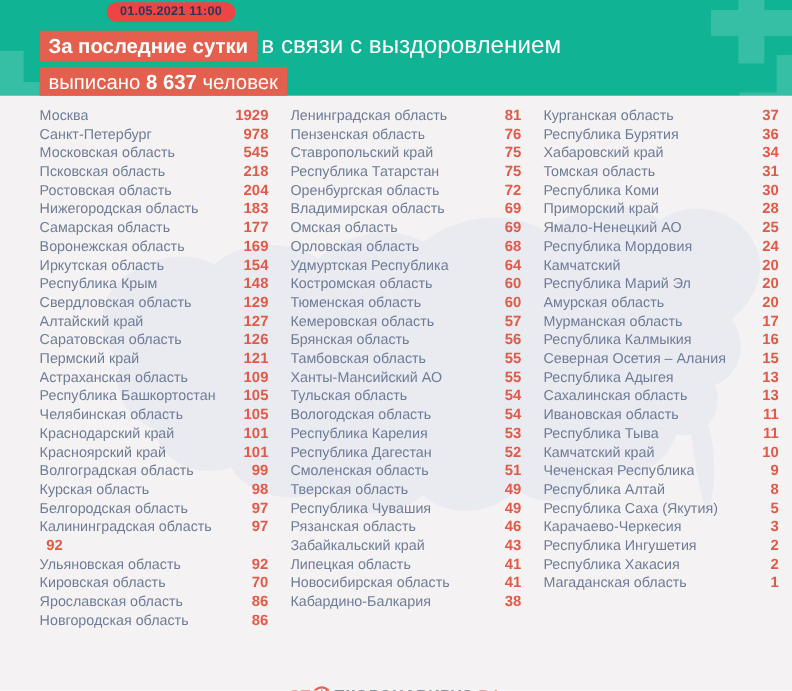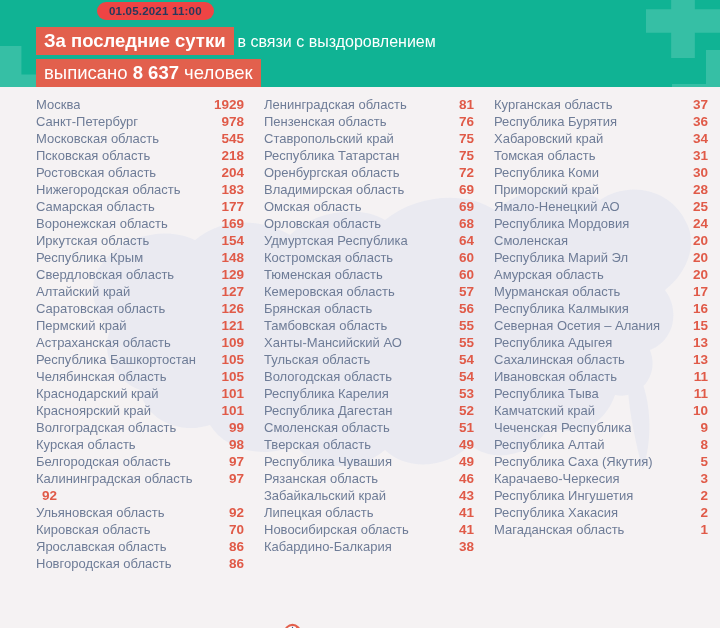--- a/index.html
+++ b/index.html
@@ -27,21 +27,21 @@
     letter-spacing:0.2px;
     margin-left:40px;
   }
   .headline{position:absolute;left:36px;top:26px;line-height:29px;}
   .hl{
     background:#e2604d;color:#ffffff;
     padding:3px 8px 4px 8px;
     -webkit-box-decoration-break:clone;box-decoration-break:clone;margin-top:48px;
   }
   .headline .row1 .hl{font-weight:bold;font-size:18.5px;}
-  .headline .plain{color:#ffffff;font-size:16px;font-weight:normal;margin-left:4px;}
+  .headline .plain{color:#ffffff;font-size:22px;font-weight:normal;margin-left:4px;}
   .headline .row2{margin-top:2px;}
   .headline .row2 .hl{font-weight:normal;font-size:18.5px;}
   .headline .row2 .hl b{font-weight:bold;}
   
   .map{position:absolute;left:85px;top:125px;opacity:0.55;}
   
   .list{
     position:absolute;left:36px;top:96px;width:648px;
     display:grid;grid-template-columns:208px 210px 214px;column-gap:20px;
   }
@@ -347,21 +347,21 @@
         </div>
         <div class="row">
           <span class="rname">Ямало-Ненецкий АО</span>
           <span class="rval">25</span>
         </div>
         <div class="row">
           <span class="rname">Республика Мордовия</span>
           <span class="rval">24</span>
         </div>
         <div class="row">
-          <span class="rname">Смоленская</span>
+          <span class="rname">Камчатский</span>
           <span class="rval">20</span>
         </div>
         <div class="row">
           <span class="rname">Республика Марий Эл</span>
           <span class="rval">20</span>
         </div>
         <div class="row">
           <span class="rname">Амурская область</span>
           <span class="rval">20</span>
         </div>

